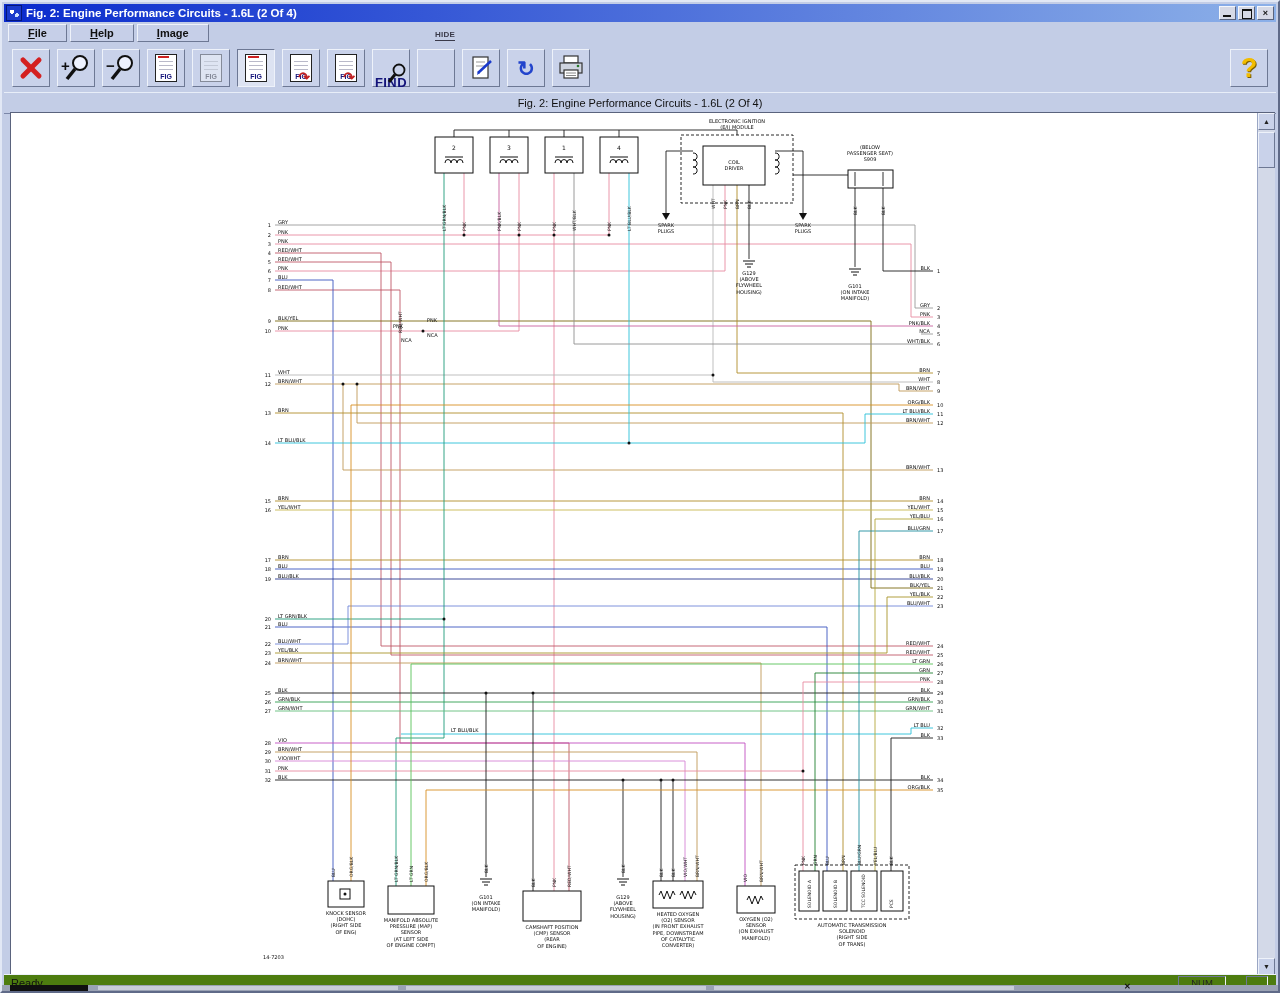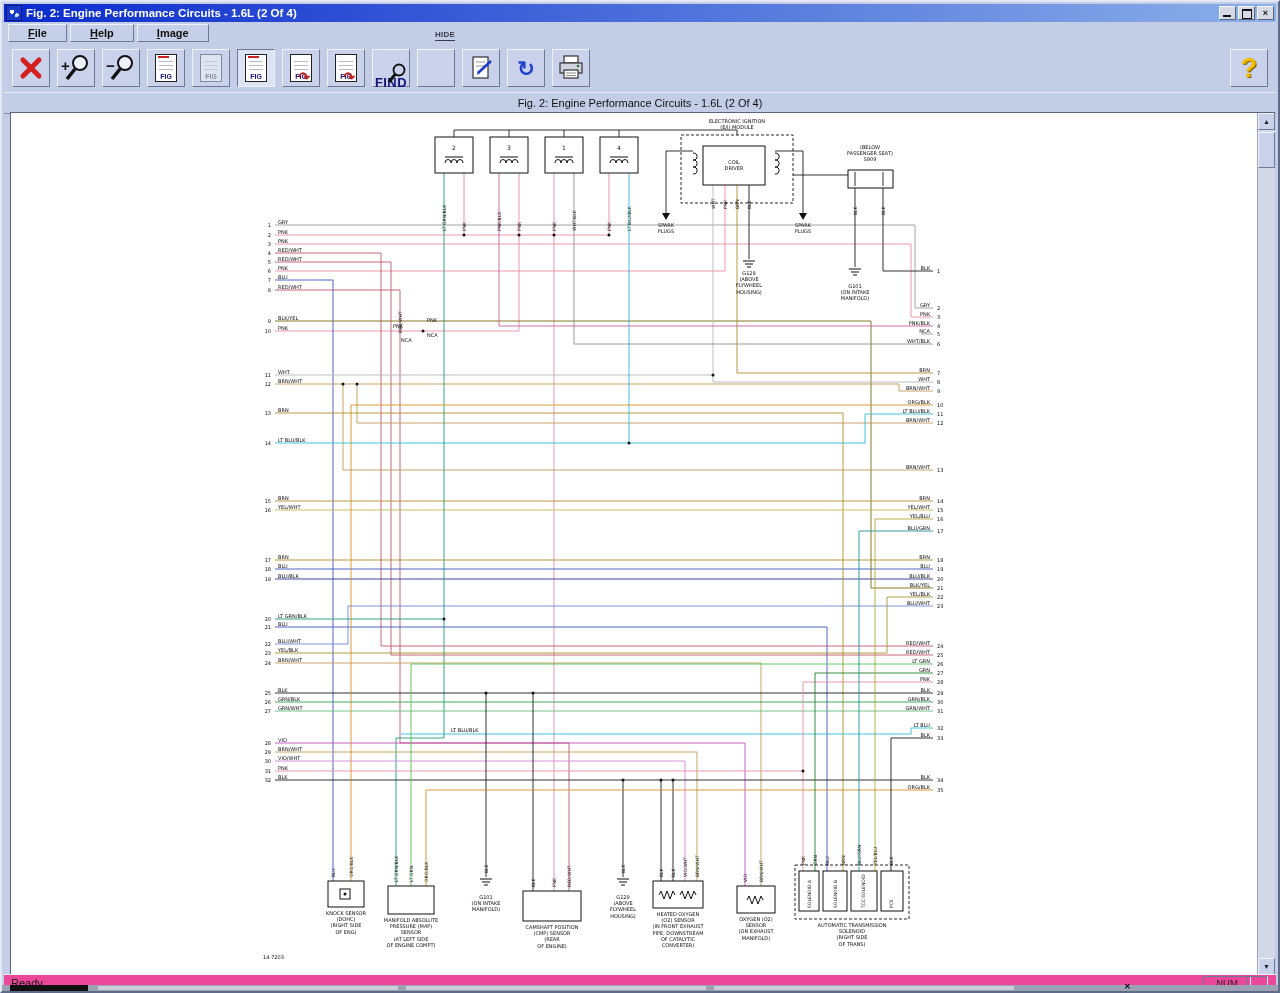--- a/index.html
+++ b/index.html
@@ -54,23 +54,23 @@
   svg text{fill:#101010;font-family:"DejaVu Sans",sans-serif;}
 
   
   .vscroll{position:absolute;right:0;top:0;width:17px;height:862px;background:#d3d9e8;border-left:1px solid #9aa6c4;}
   .scroll-up,.scroll-down{position:absolute;left:0;width:17px;height:17px;background:#c9d2ea;border:1px solid;border-color:#eef2fa #6d7894 #6d7894 #eef2fa;box-sizing:border-box;font-size:7px;text-align:center;line-height:15px;color:#222;}
   .scroll-up{top:0;}
   .scroll-down{bottom:0;}
   .scroll-thumb{position:absolute;left:0;top:19px;width:17px;height:36px;background:#c9d2ea;border:1px solid;border-color:#eef2fa #6d7894 #6d7894 #eef2fa;box-sizing:border-box;}
 
   
-  .statusbar{position:absolute;left:2px;right:2px;top:972px;height:15px;background:#ec4899;border-top:1px solid #eef2fa;display:flex;align-items:center;}
+  .statusbar{position:absolute;left:2px;right:2px;top:972px;height:15px;background:#4d7c0f;border-top:1px solid #eef2fa;display:flex;align-items:center;}
   .status-text{font-size:11px;color:#101010;padding-left:7px;}
-  .numpane{position:absolute;right:25px;top:1px;width:46px;height:12px;border:1px solid;border-color:#6d7894 #eef2fa #eef2fa #6d7894;font-size:9.5px;text-align:center;line-height:12px;color:#222;}
+  .numpane{position:absolute;right:50px;top:1px;width:46px;height:12px;border:1px solid;border-color:#6d7894 #eef2fa #eef2fa #6d7894;font-size:9.5px;text-align:center;line-height:12px;color:#222;}
   .numpane2{position:absolute;right:8px;top:1px;width:20px;height:12px;border:1px solid;border-color:#6d7894 #eef2fa #eef2fa #6d7894;}
 
   
   .sliver{position:absolute;left:0;right:0;bottom:0;height:6px;background:#9aa2b4;}
   .sliver .blk{position:absolute;left:8px;top:0;width:78px;height:6px;background:#101010;}
   .sliver .seg{position:absolute;top:1px;height:4px;background:#c8cdd8;}
   .sliver .x{position:absolute;left:1122px;top:-3px;font-size:8px;font-weight:bold;color:#101010;}
 </style>
 </head>
 <body>

